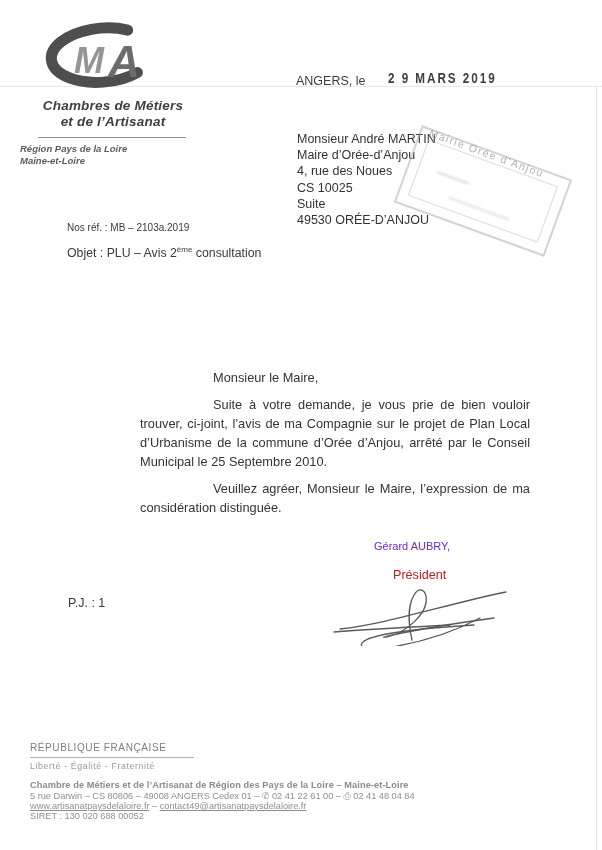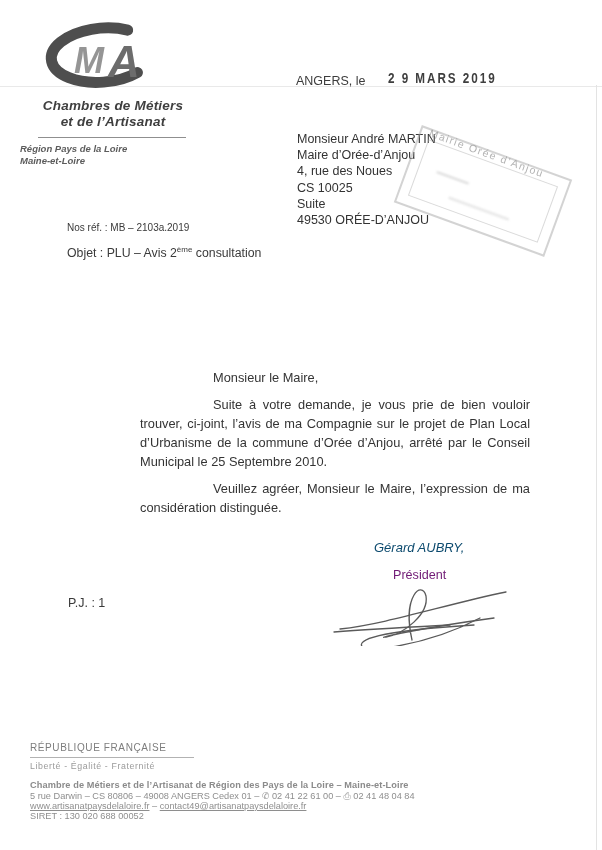--- a/index.html
+++ b/index.html
@@ -58,22 +58,22 @@
   
   .ref-line{position:absolute;left:67px;top:222px;font-size:10px;color:#3a3a3a;}
   .subject-line{position:absolute;left:67px;top:245px;font-size:12.3px;color:#3a3a3a;}
   .subject-line sup{font-size:8px;}
 
   
   .body-block{position:absolute;left:140px;top:368px;width:390px;font-size:12.8px;line-height:19px;color:#343434;}
   .body-block p{margin:0 0 8px 0;text-indent:73px;text-align:justify;}
 
   
-  .sig-name{position:absolute;left:374px;top:540px;font-size:13px;color:#0c4a6e;font-style:italic;}
-  .sig-title{position:absolute;left:393px;top:568px;font-size:12.6px;color:#701a75;}
+  .sig-name{position:absolute;left:374px;top:540px;font-size:11px;color:#6d28d9;}
+  .sig-title{position:absolute;left:393px;top:568px;font-size:12.6px;color:#b91c1c;}
   .sig-svg{position:absolute;left:332px;top:576px;}
   .pj-note{position:absolute;left:68px;top:596px;font-size:12.5px;color:#3a3a3a;}
 
   
   .republic{
     position:absolute;left:30px;top:742px;
     font-size:10px;letter-spacing:.6px;color:#7d7d7d;
     border-bottom:1px solid #b2b2b2;padding:0 28px 4px 0;
   }
   .motto{position:absolute;left:30px;top:761px;font-size:8.8px;letter-spacing:.6px;color:#9a9a9a;}

